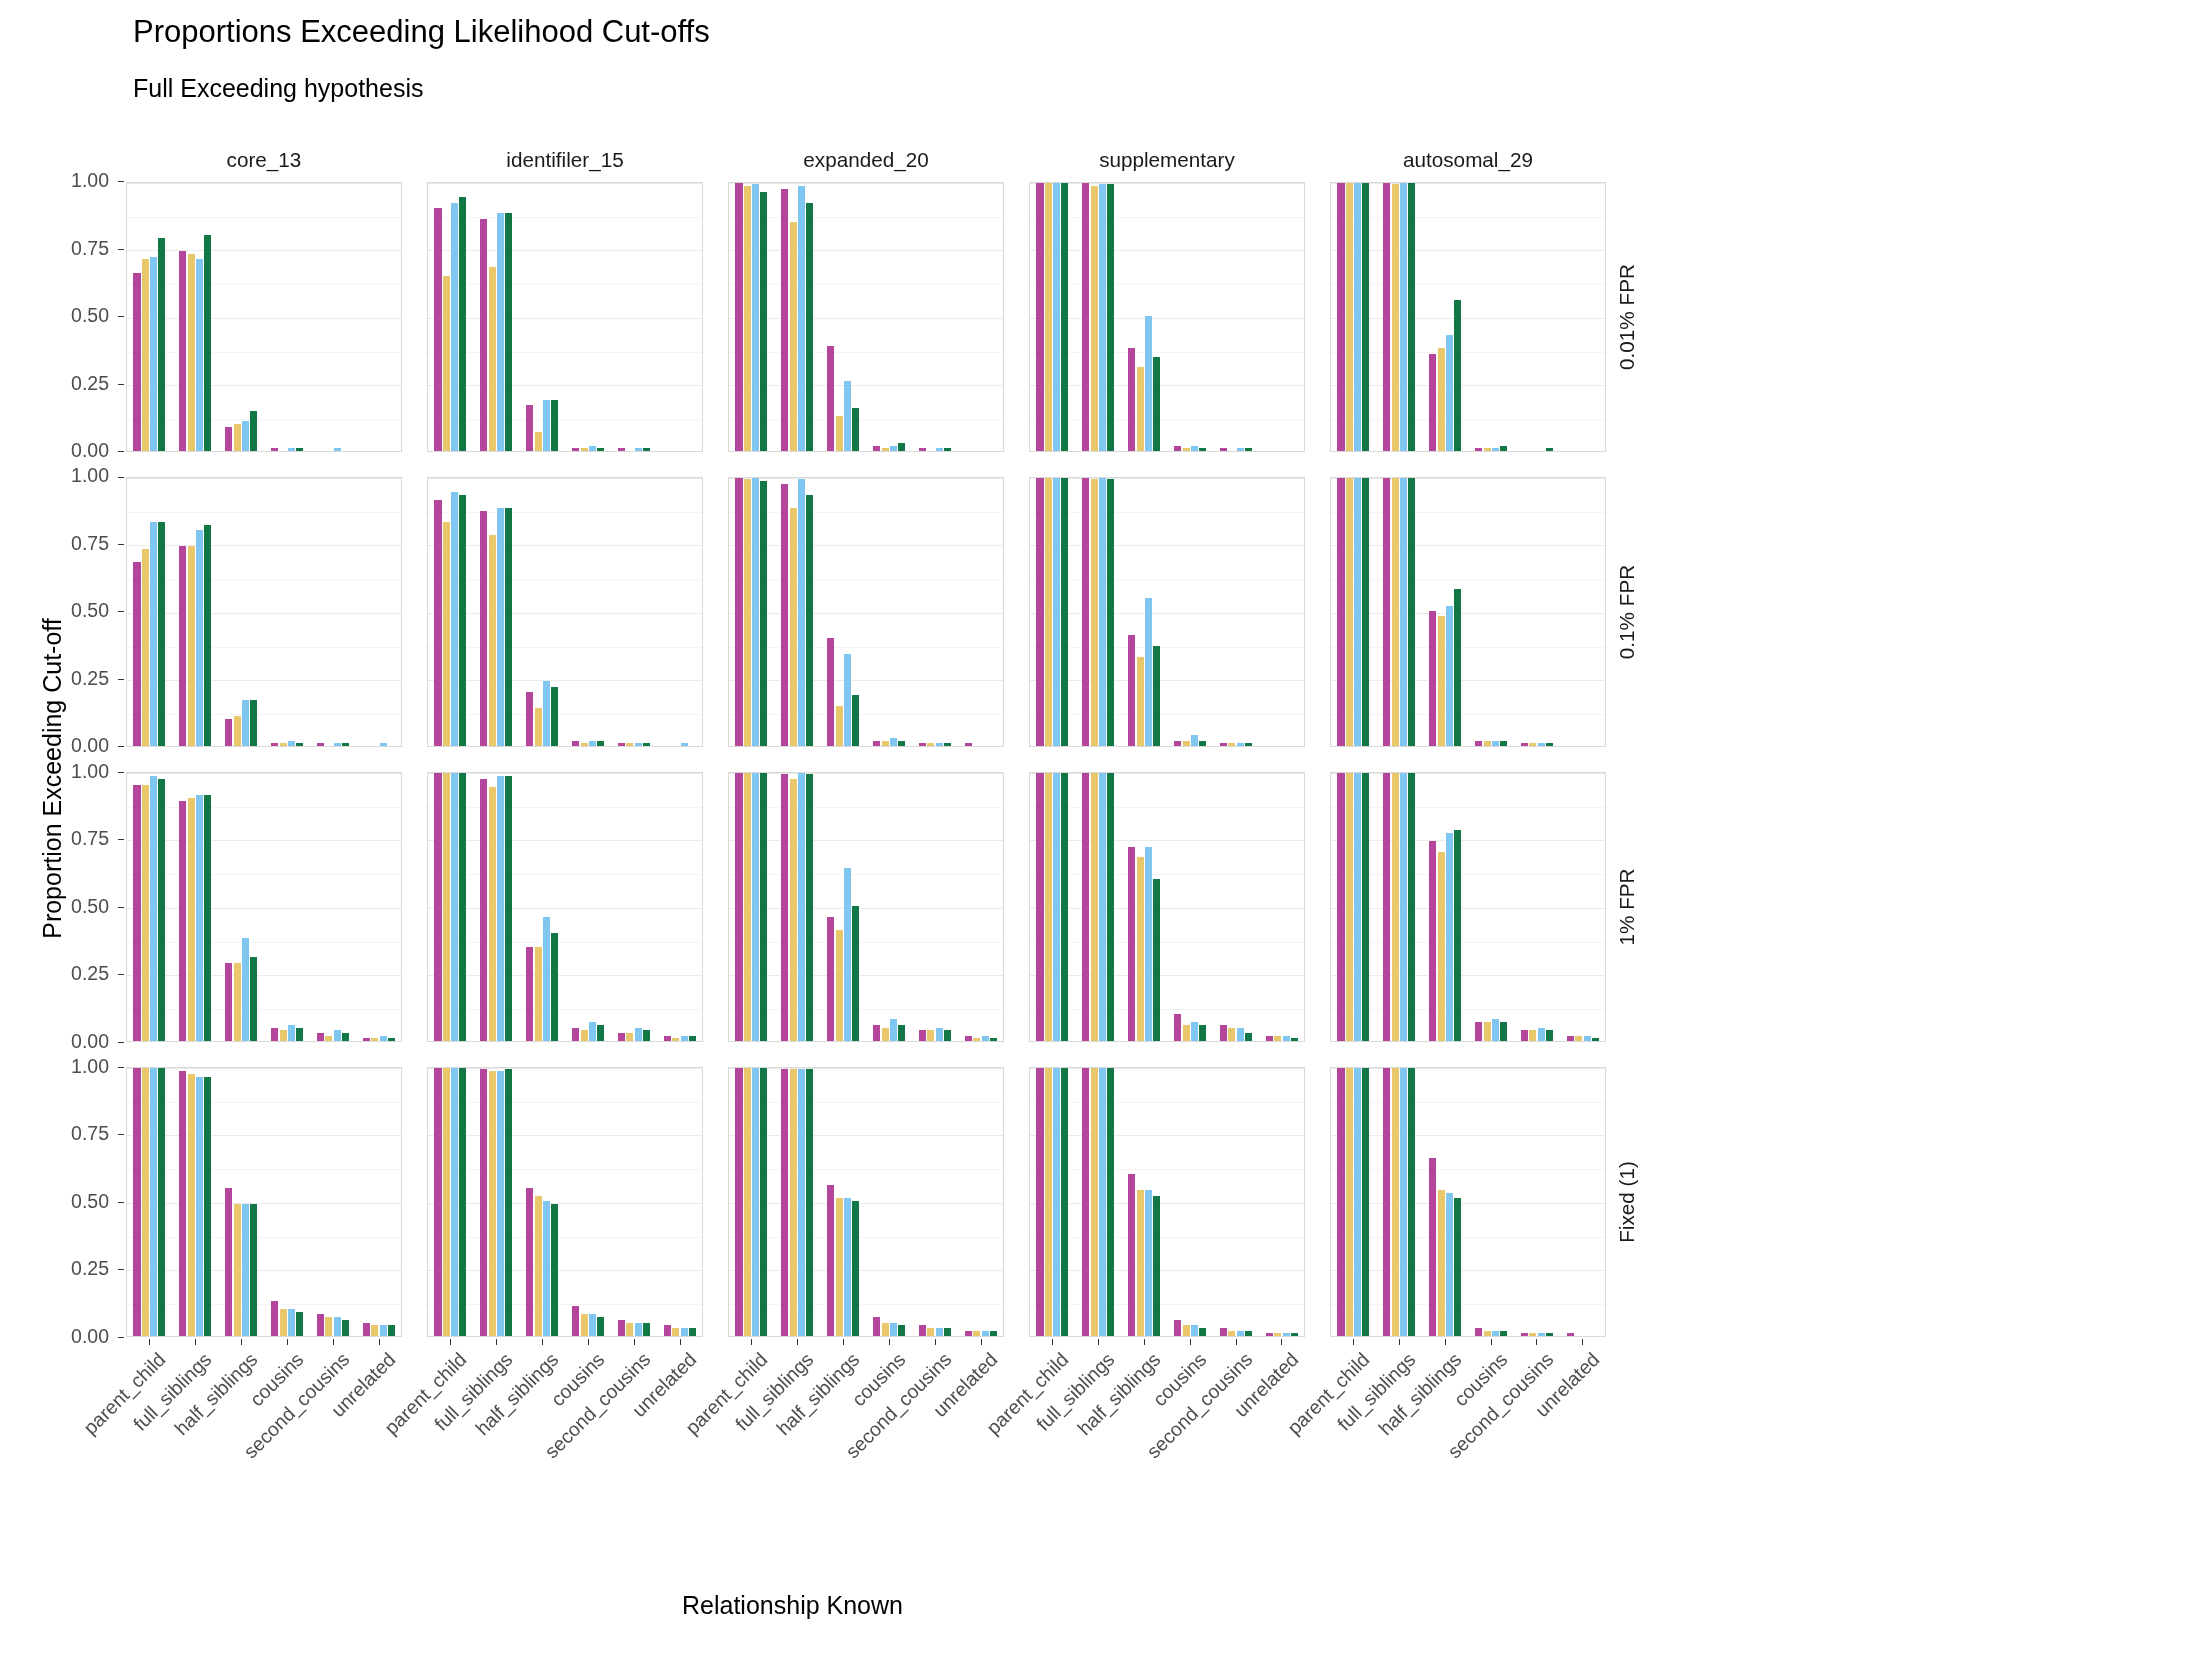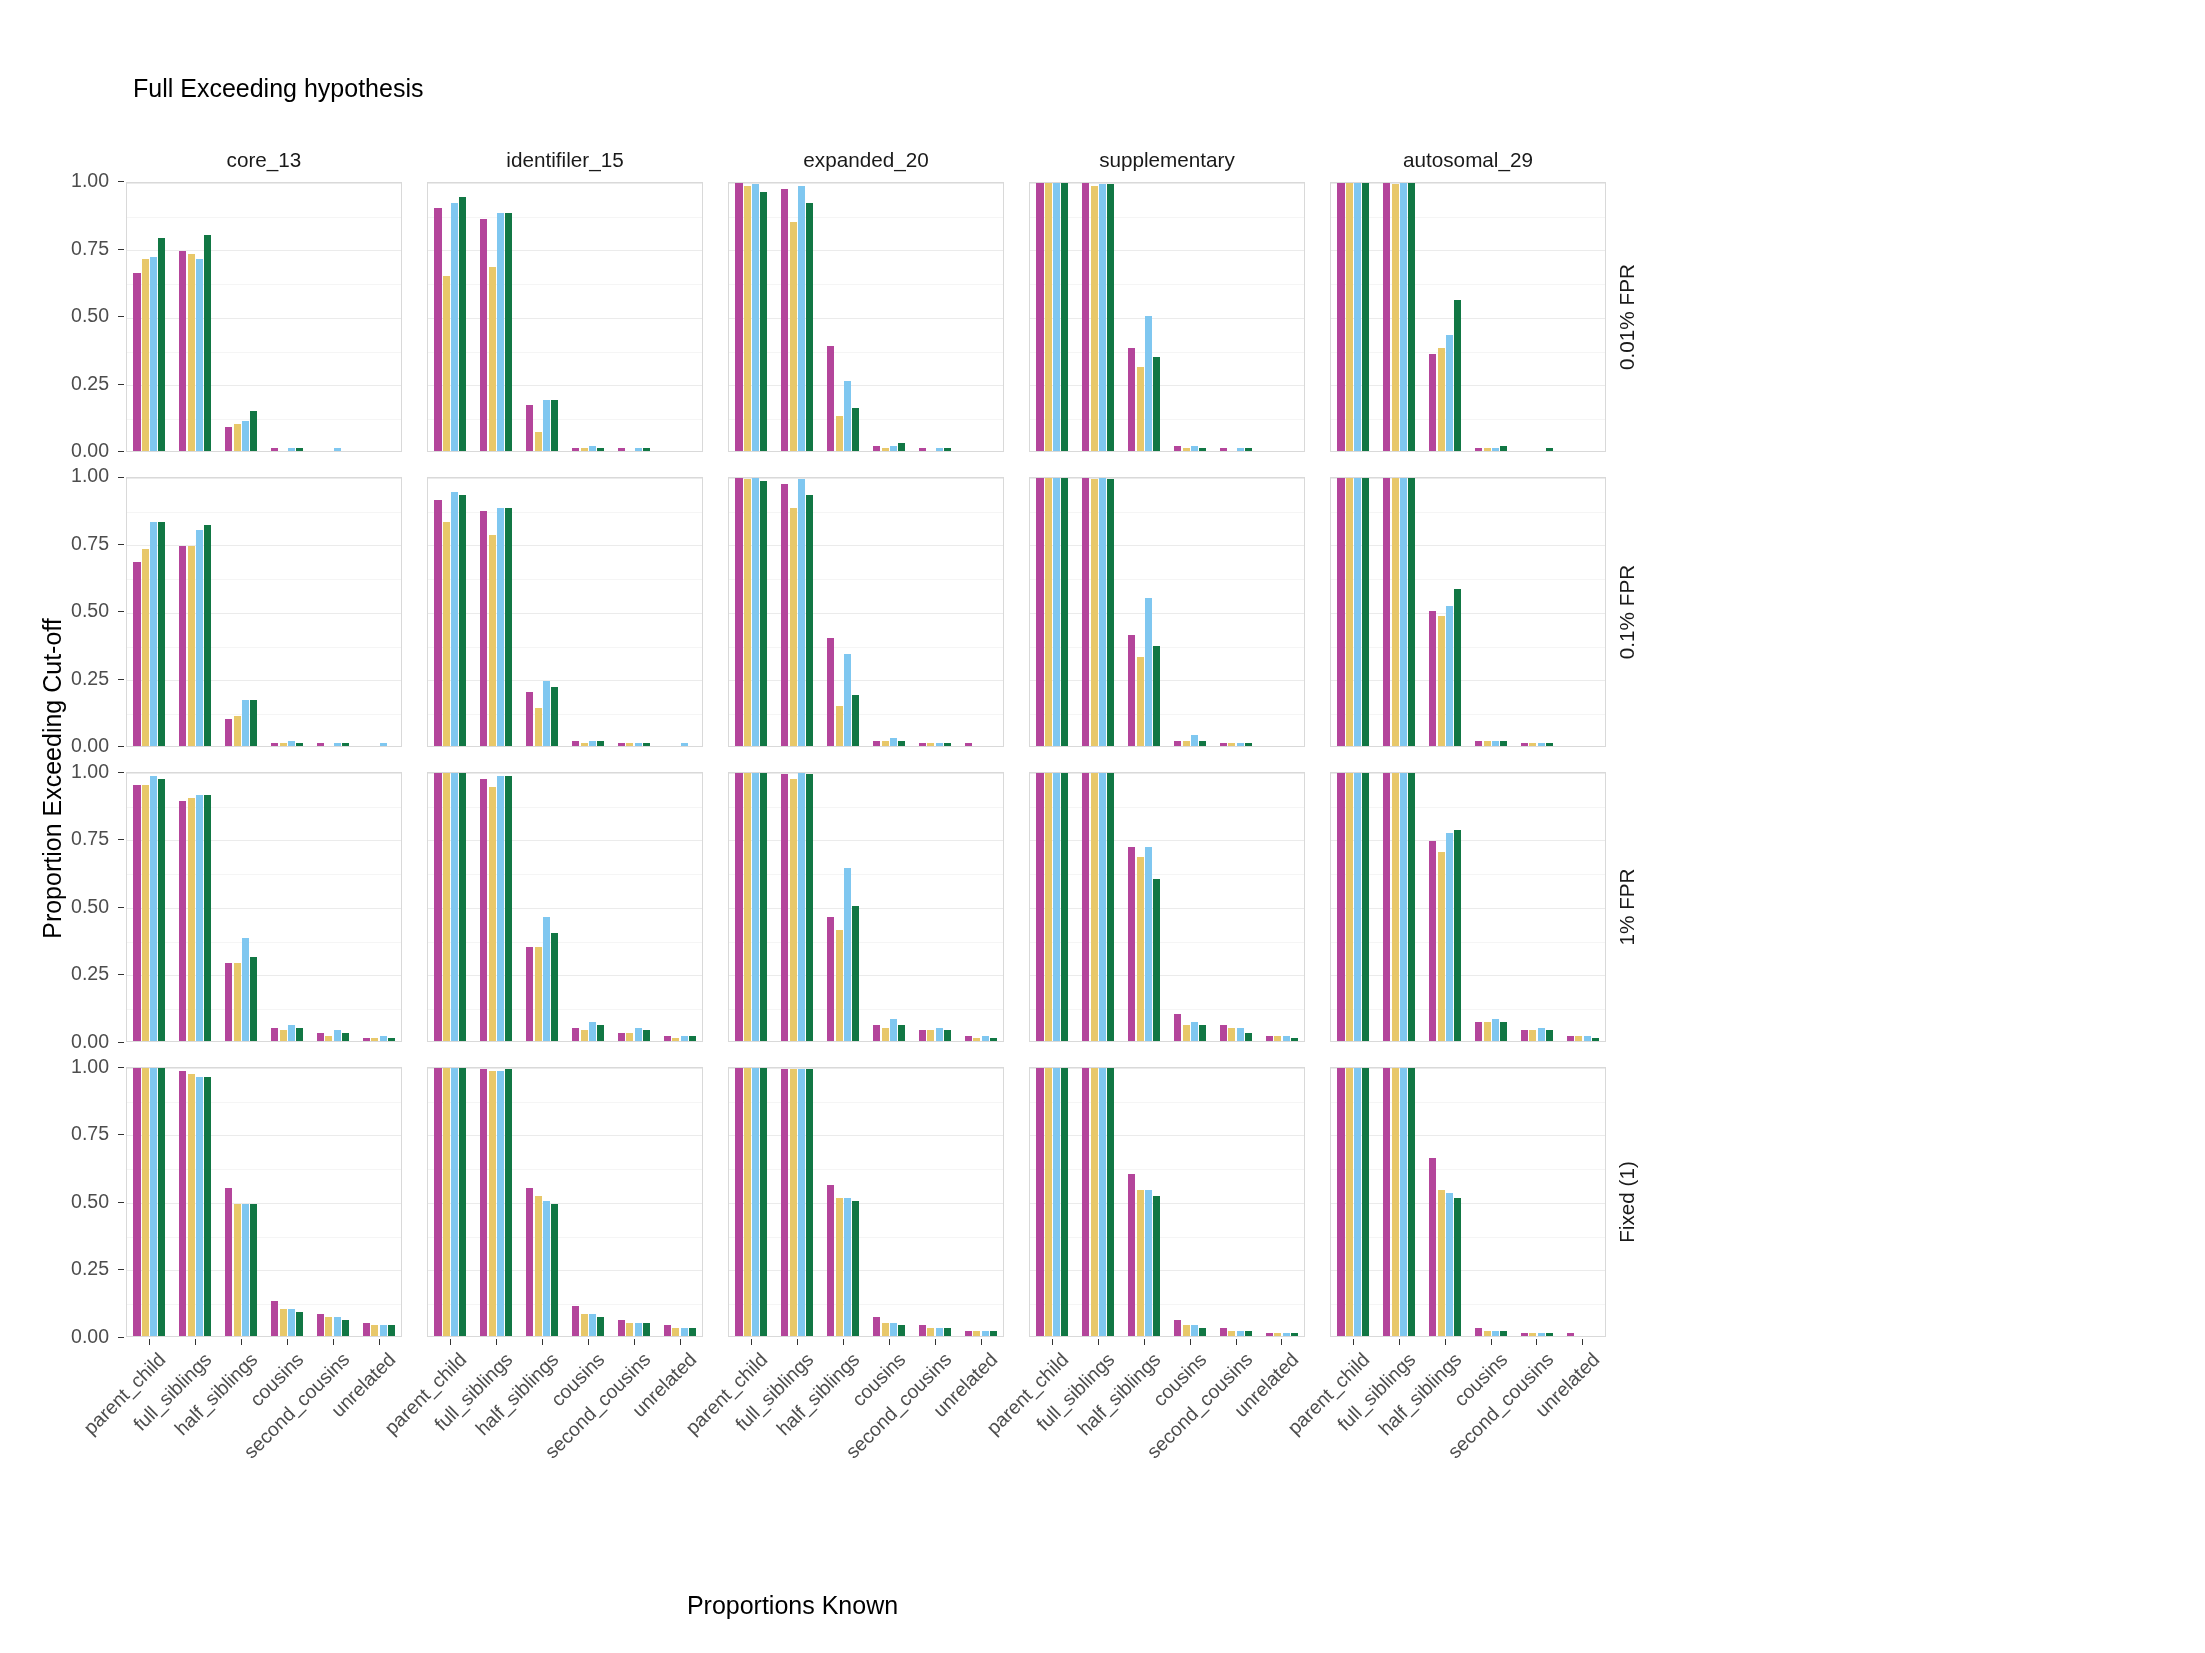--- a/index.html
+++ b/index.html
@@ -163,23 +163,24 @@
   .legend-label {
     font-size: 22px;
     color: #000000;
     white-space: nowrap;
   }
 </style>
 </head>
 <body>
 
 <div id="root">
+  <div class="title">Proportions Exceeding Likelihood Cut-offs</div>
   <div class="subtitle">Full Exceeding hypothesis</div>
   <div class="ylabel">Proportion Exceeding Cut-off</div>
-  <div class="xlabel">Proportions Known</div>
+  <div class="xlabel">Relationship Known</div>
 
   <div id="panels">
       <div class="col-strip" style="left: 0px; top: 0px; width: 276px;">core_13</div>
       <div class="col-strip" style="left: 301px; top: 0px; width: 276px;">identifiler_15</div>
       <div class="col-strip" style="left: 602px; top: 0px; width: 276px;">expanded_20</div>
       <div class="col-strip" style="left: 903px; top: 0px; width: 276px;">supplementary</div>
       <div class="col-strip" style="left: 1204px; top: 0px; width: 276px;">autosomal_29</div>
       <div class="row-strip" style="left: 1485px; top: 38px; height: 270px;">
         <span>0.01% FPR</span>
       </div>

